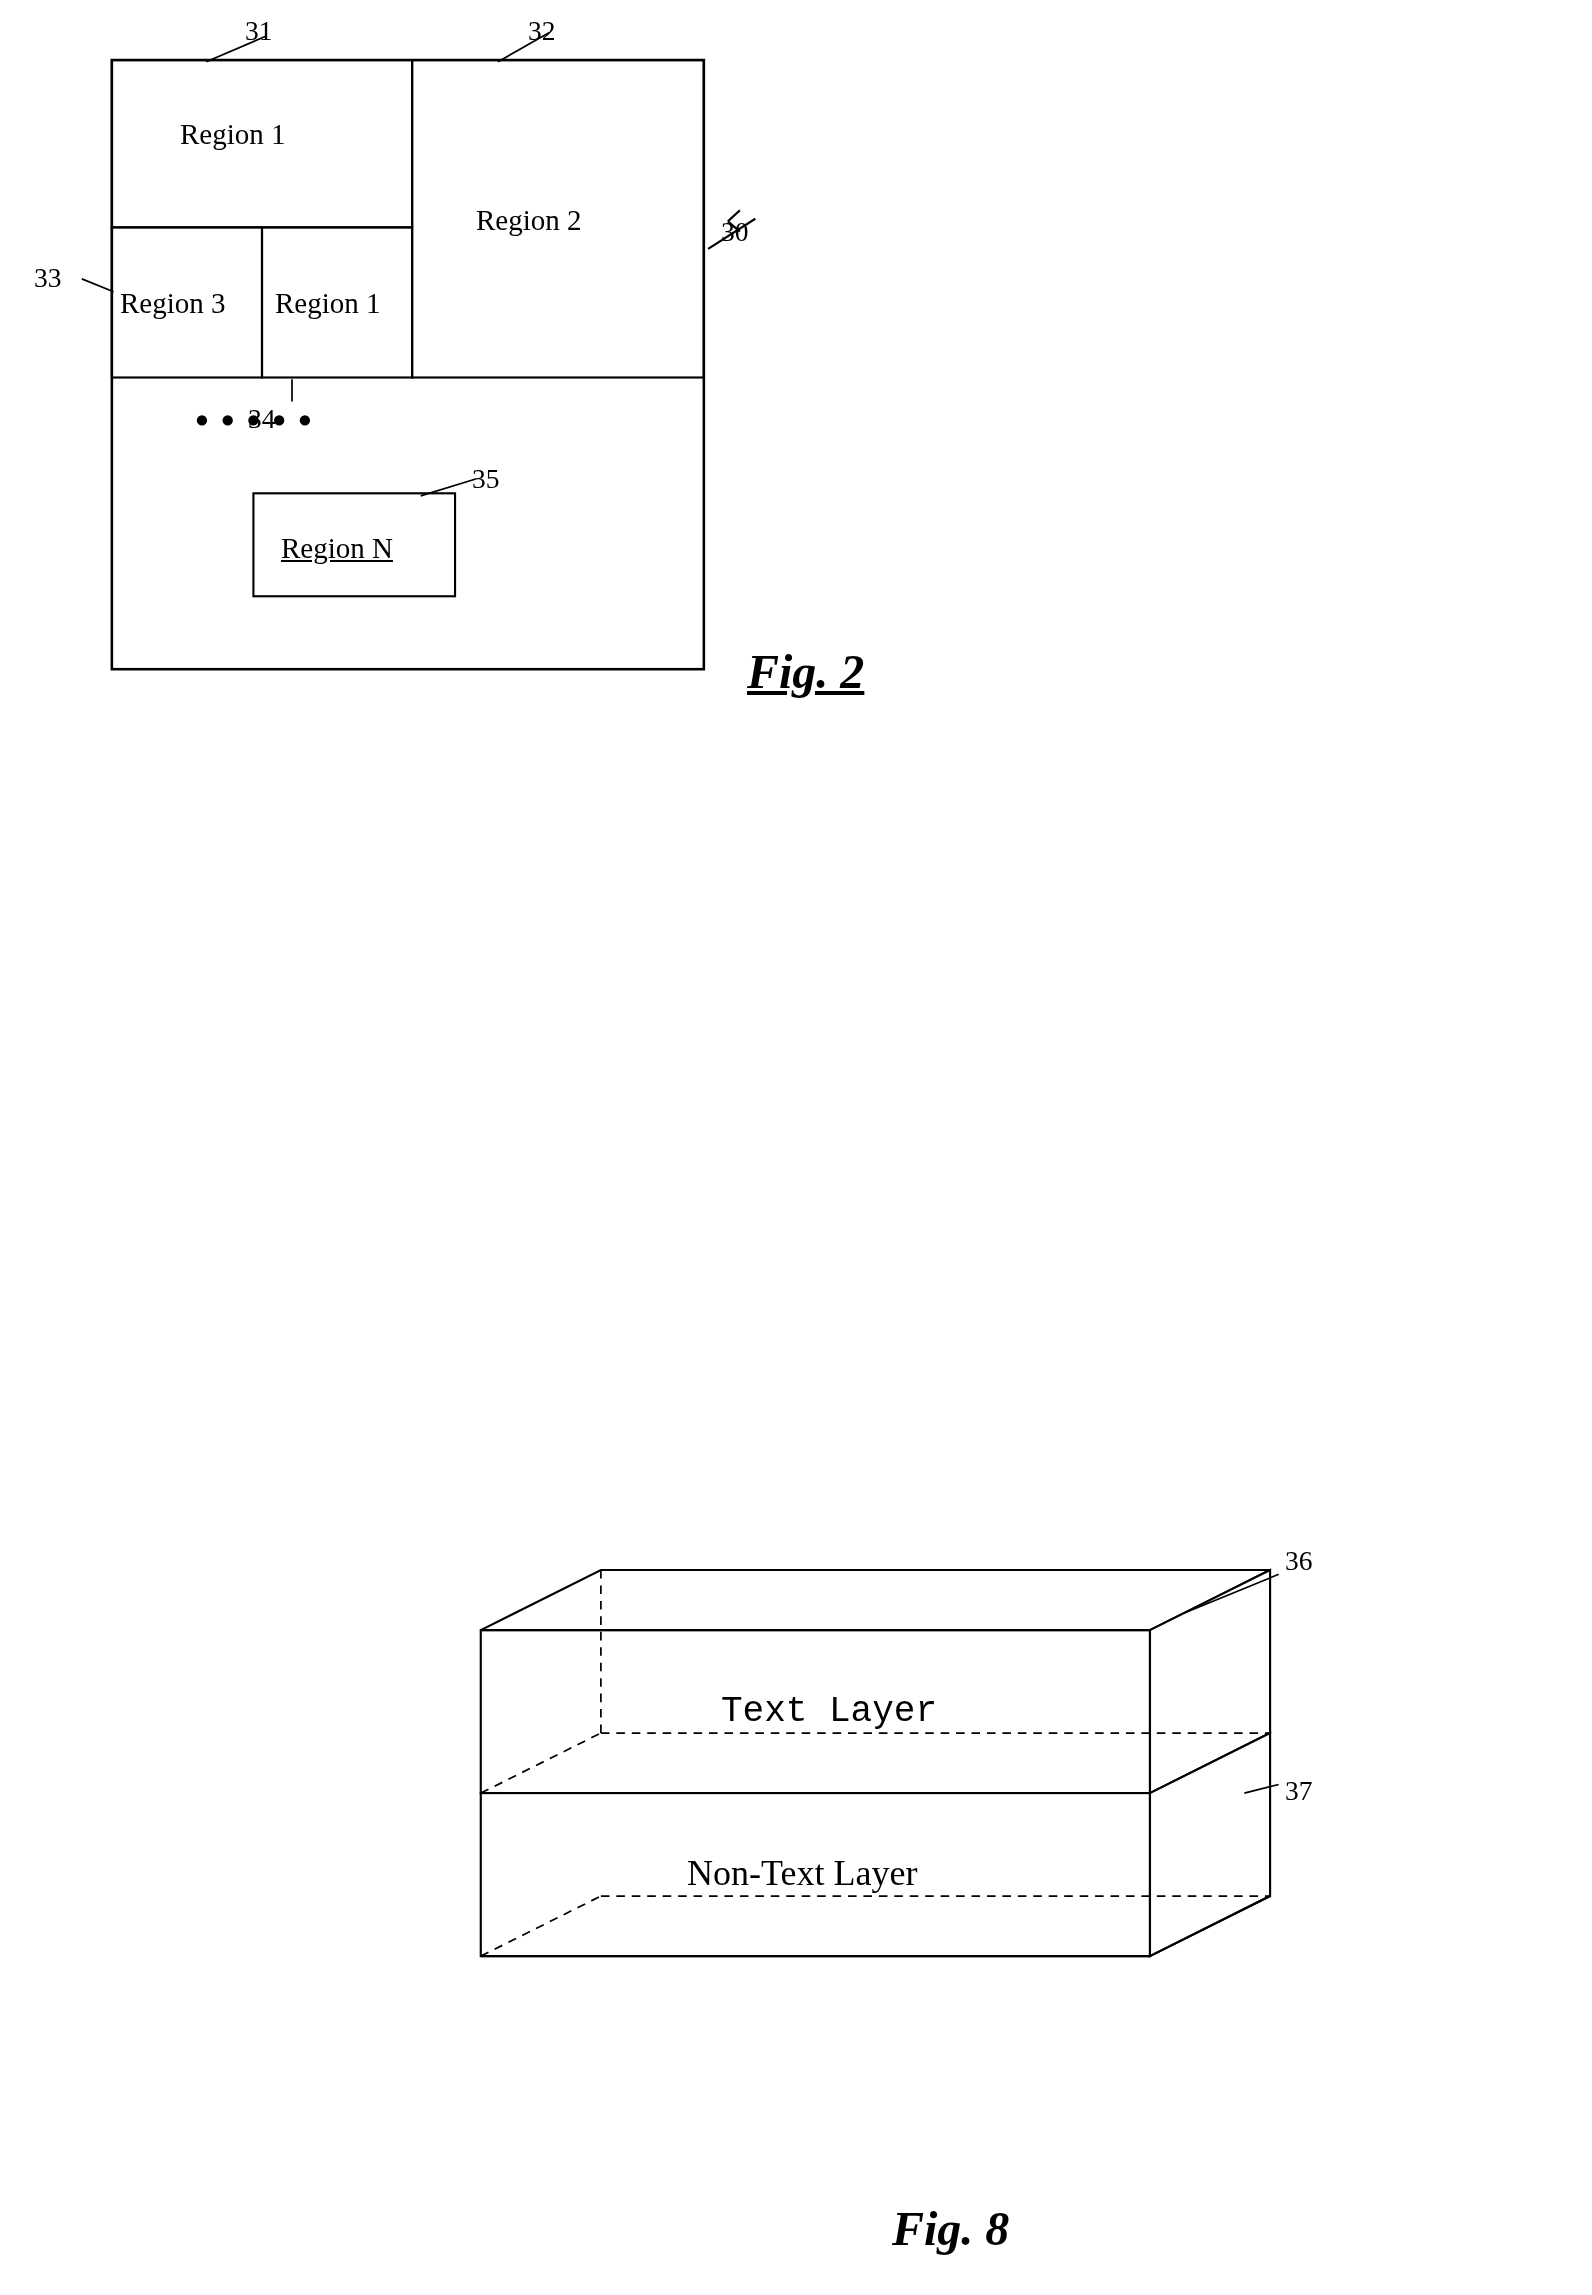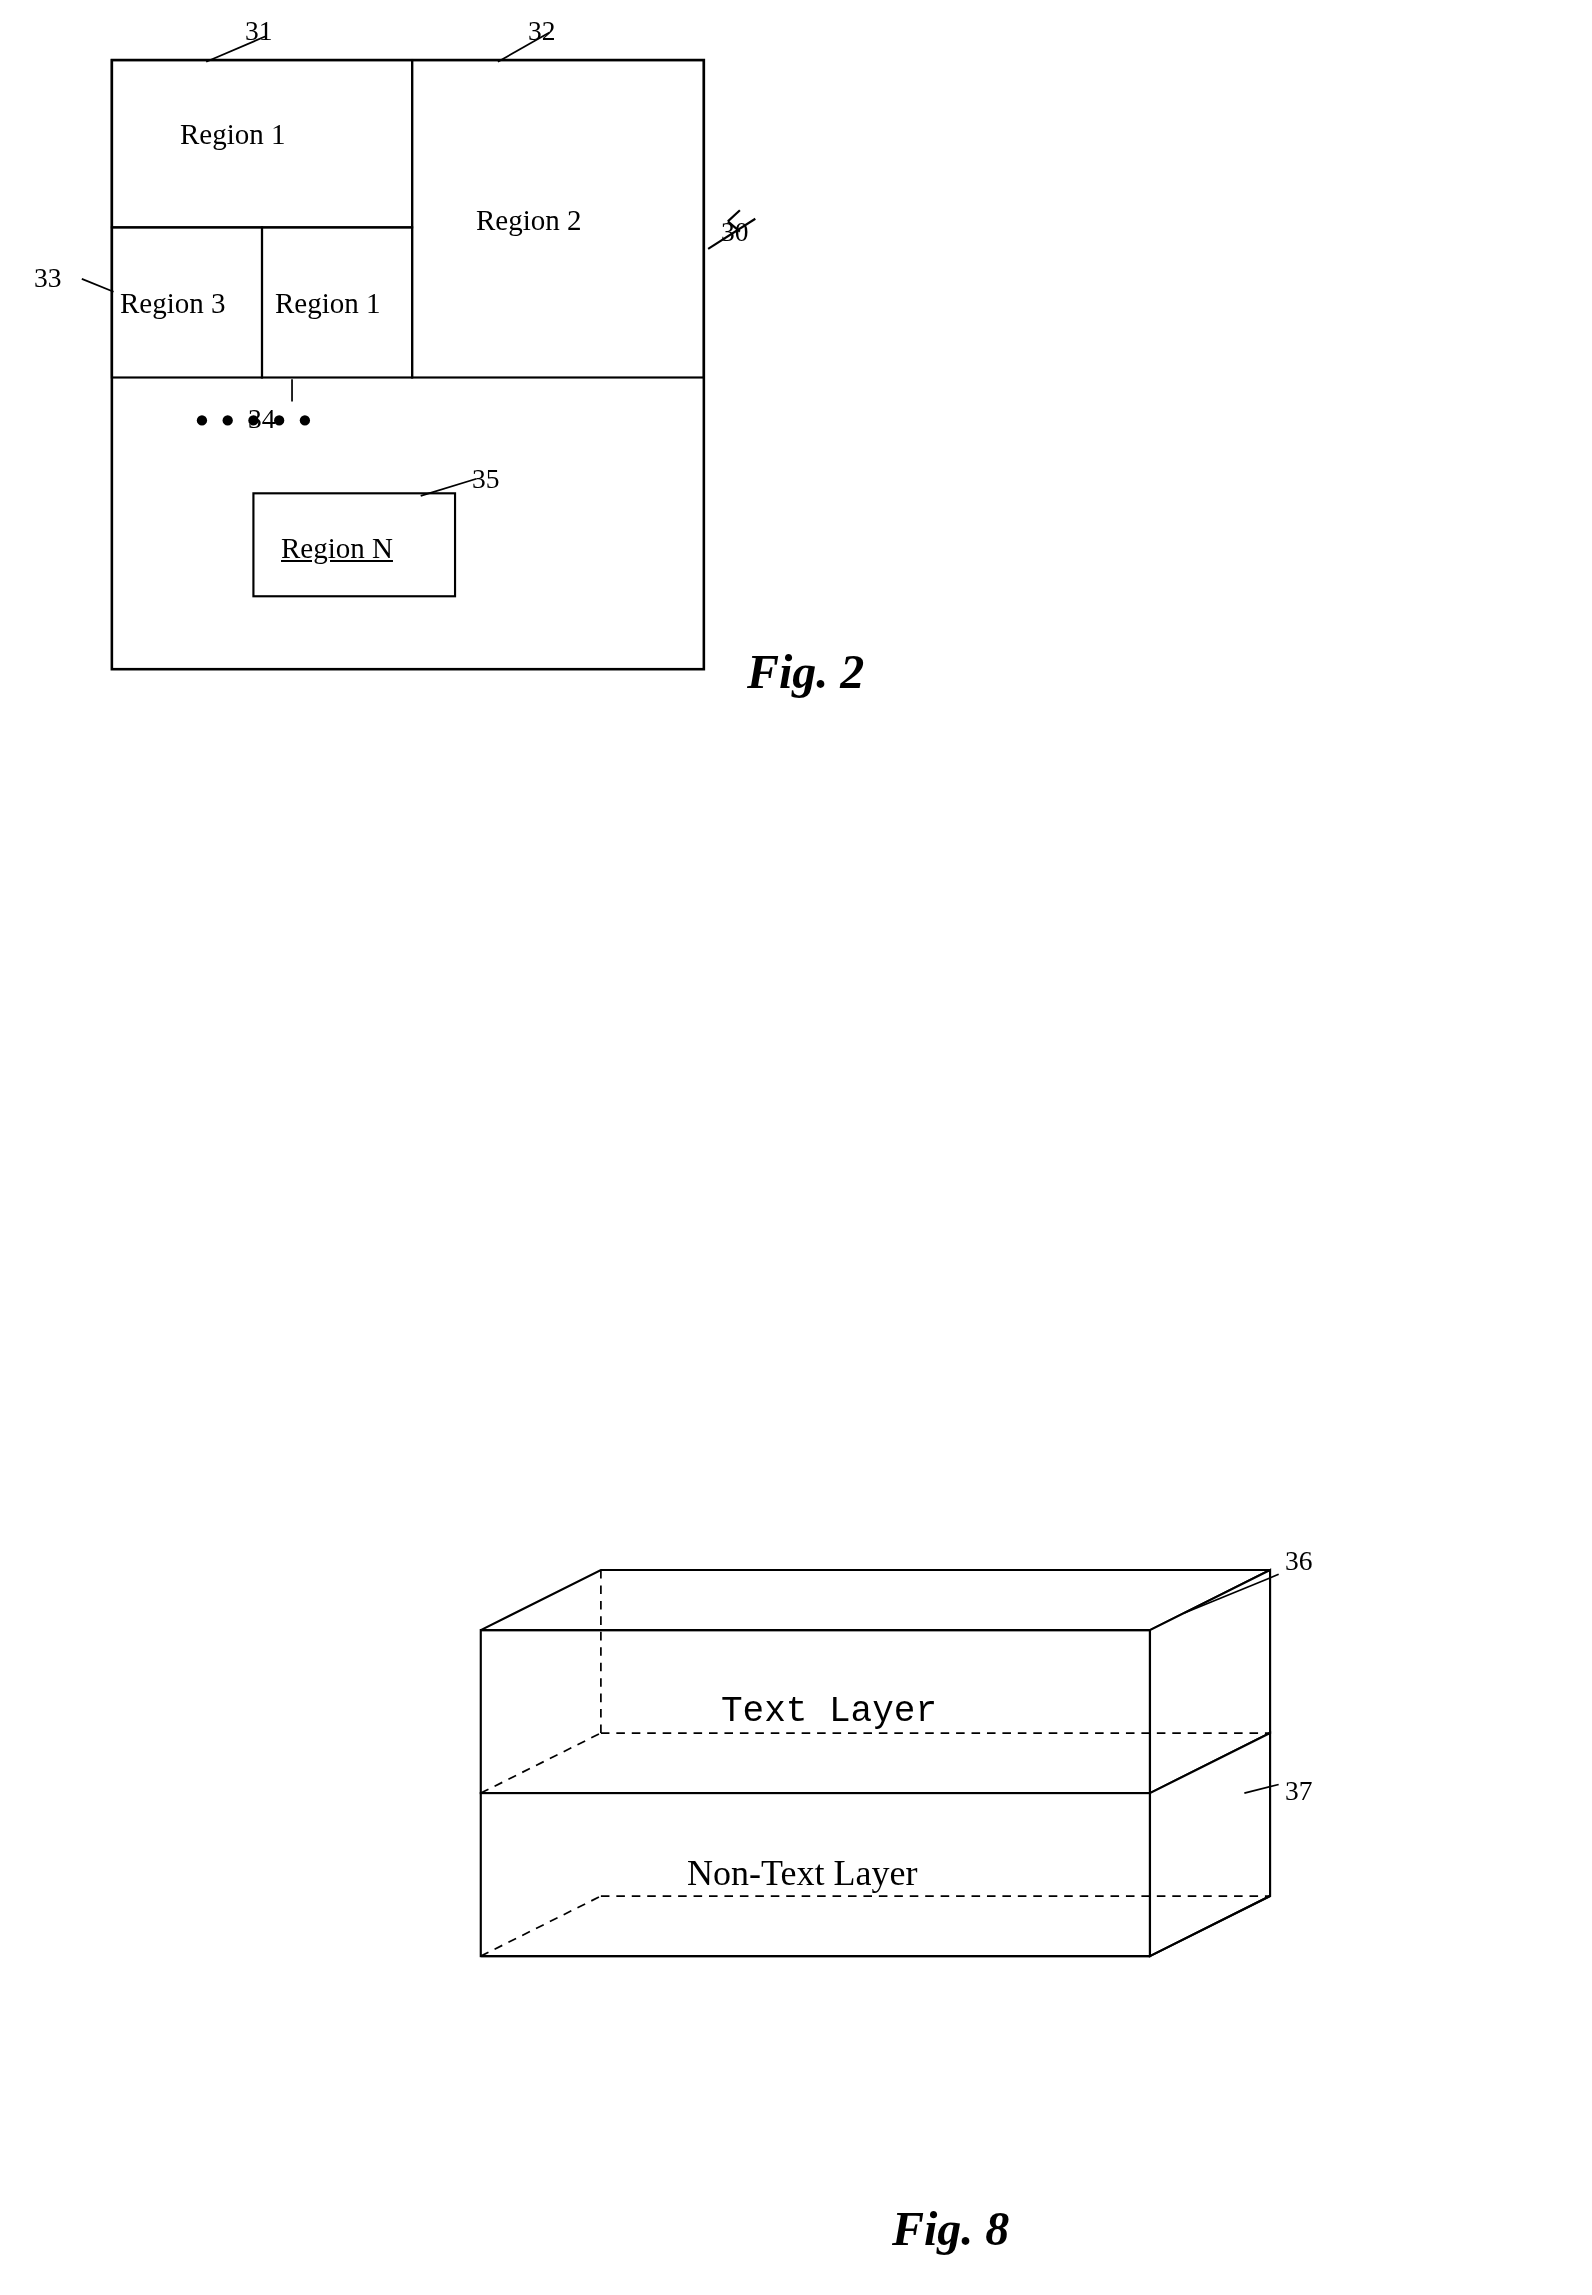--- a/index.html
+++ b/index.html
@@ -107,21 +107,21 @@
   <div class="callout" style="left:34px; top:262px;">33</div>
   <div class="callout" style="left:248px; top:403px;">34</div>
   <div class="callout" style="left:472px; top:463px;">35</div>
 
   <div style="position:absolute; left:180px; top:118px; font-size:29px;">Region 1</div>
   <div style="position:absolute; left:476px; top:204px; font-size:29px;">Region 2</div>
   <div style="position:absolute; left:120px; top:287px; font-size:29px;">Region 3</div>
   <div style="position:absolute; left:275px; top:287px; font-size:29px;">Region 1</div>
   <div style="position:absolute; left:281px; top:532px; font-size:29px;text-decoration:underline;">Region N</div>
 
-  <div style="position:absolute; left:747px; top:644px; font-size:48px; font-style:italic; font-weight:bold;">Fig. 2</div>
+  <div style="position:absolute; left:747px; top:644px; font-size:48px; font-style:italic; font-weight:bold;text-decoration:underline;">Fig. 2</div>
 
   <div class="callout" style="left:1285px; top:1545px;">36</div>
   <div class="callout" style="left:1285px; top:1775px;">37</div>
 
   <div style="position:absolute; left:721px; top:1691px; font-size:36px;font-family:Liberation Mono, monospace;">Text Layer</div>
 
   <div style="position:absolute; left:687px; top:1852px; font-size:36px;">Non-Text Layer</div>
 
   <div style="position:absolute; left:892px; top:2201px; font-size:48px; font-style:italic; font-weight:bold;">Fig. 8</div>
 

